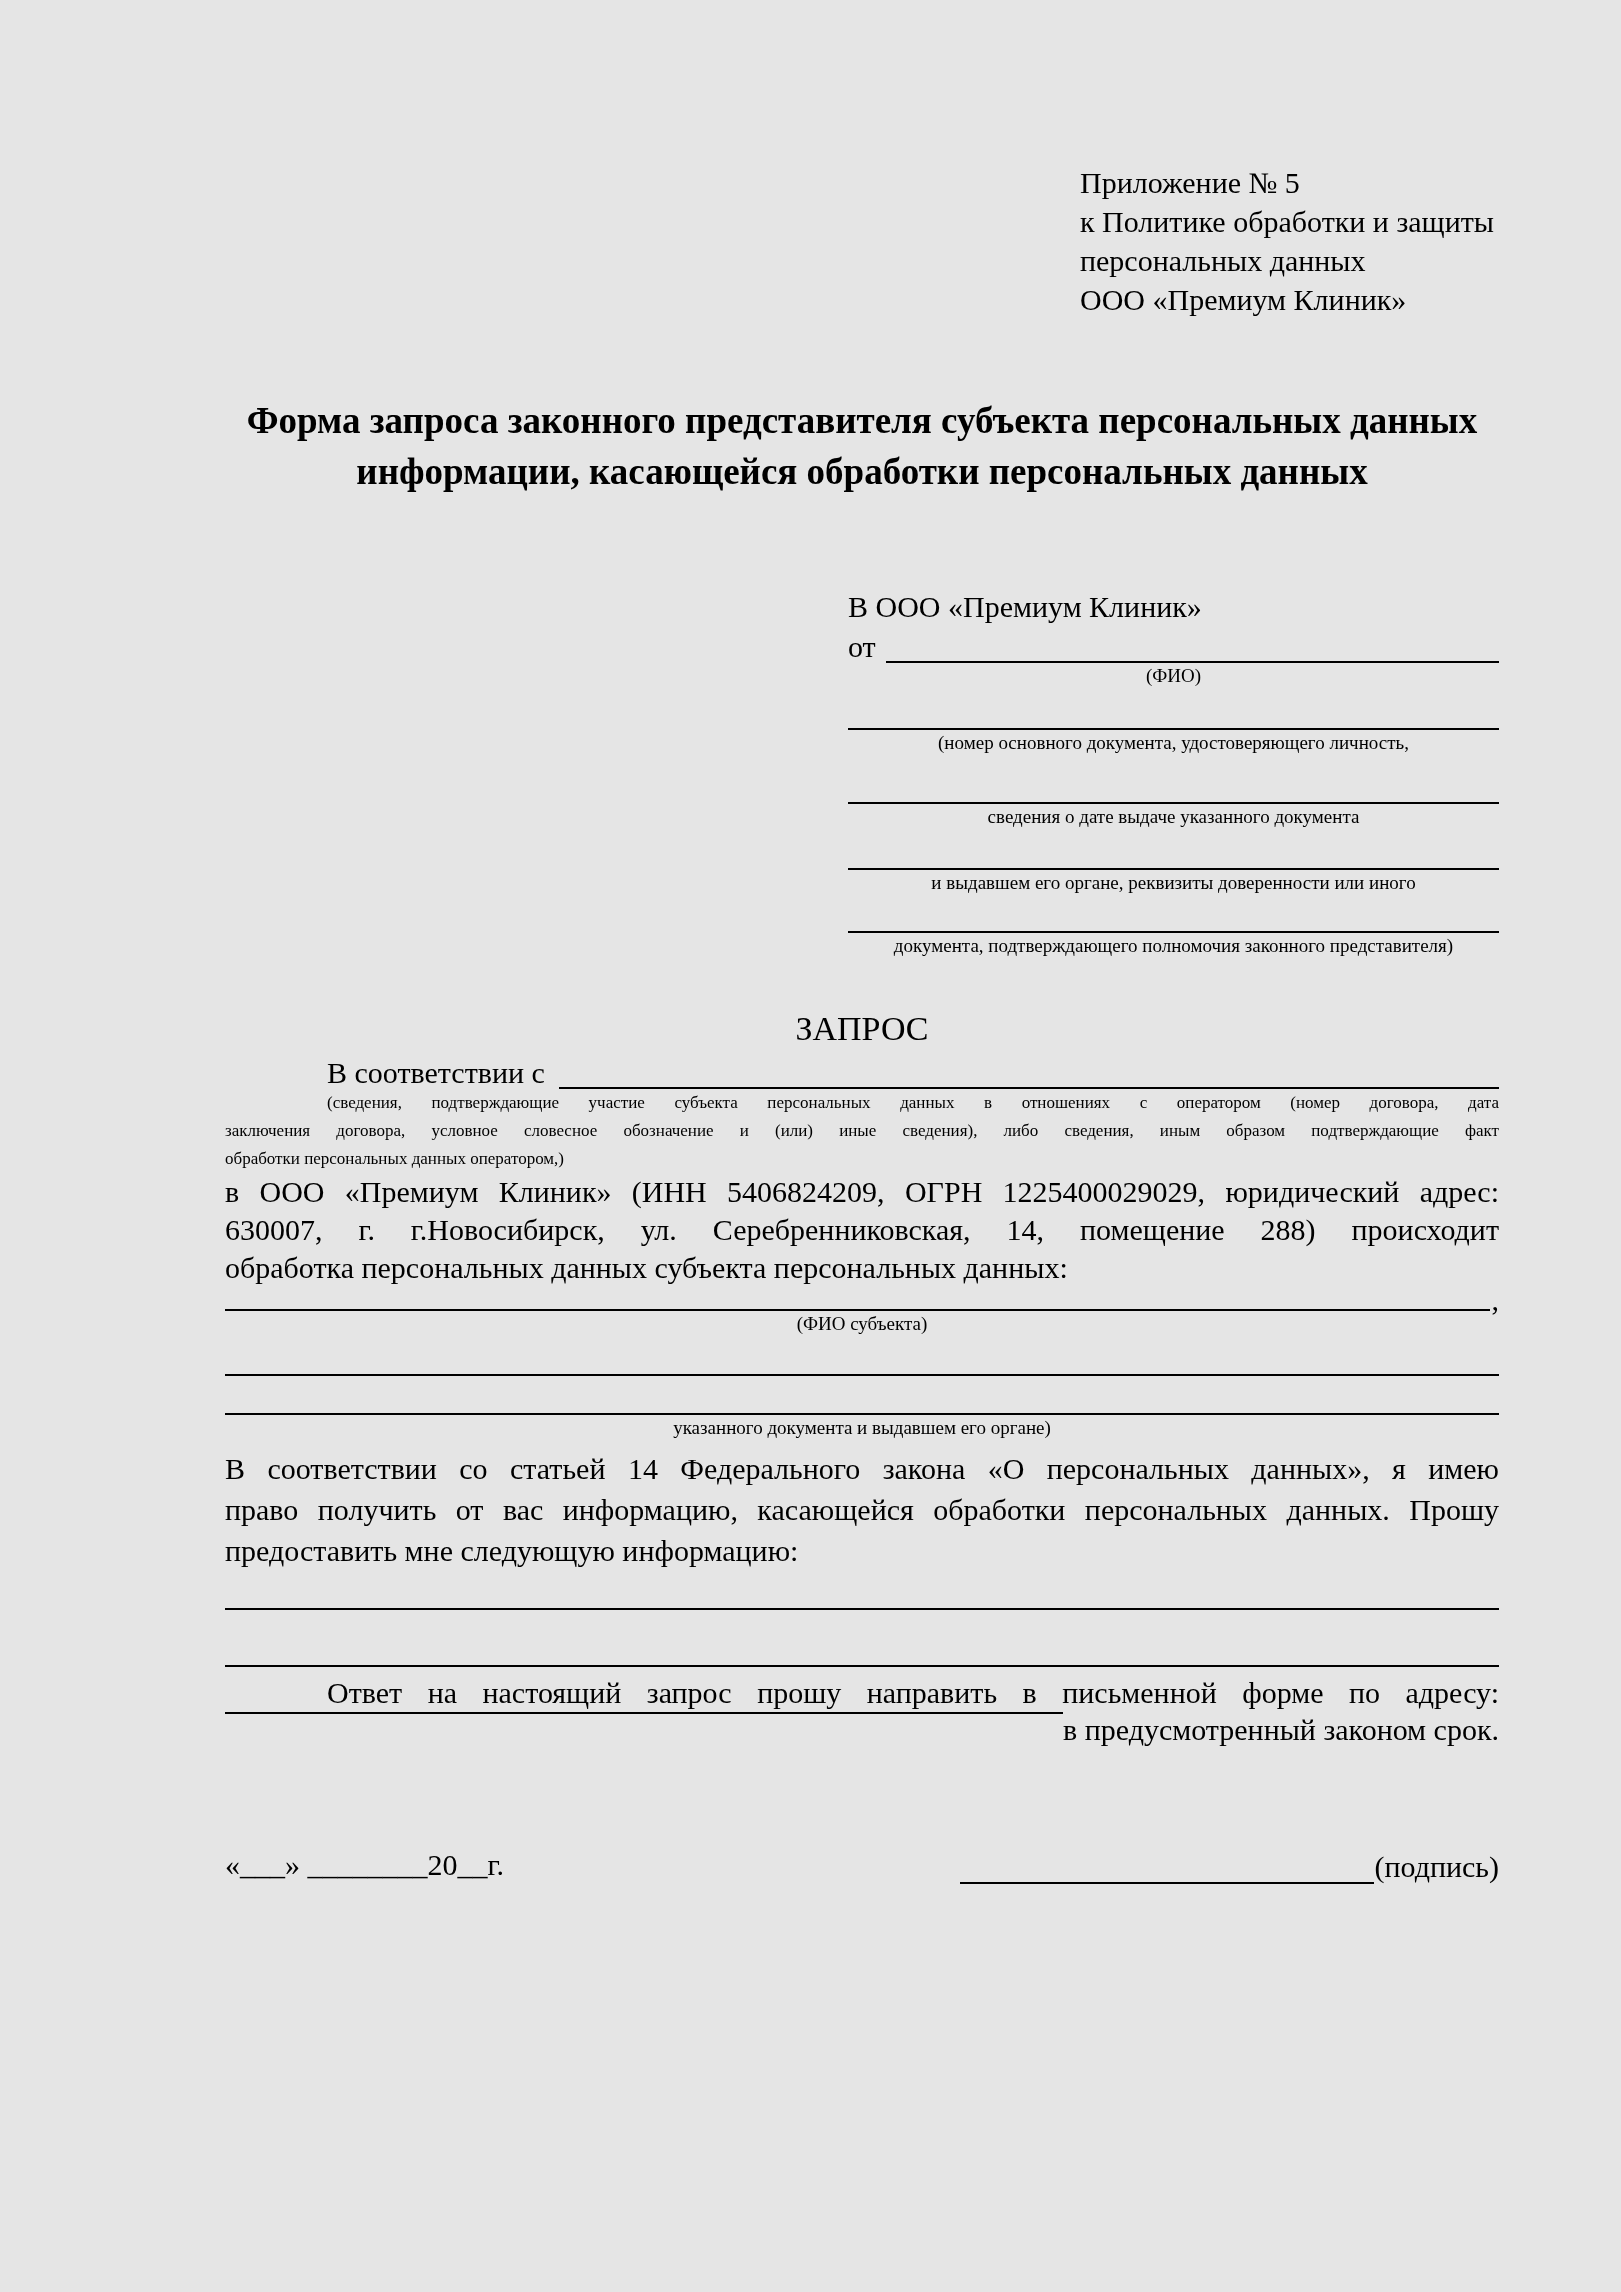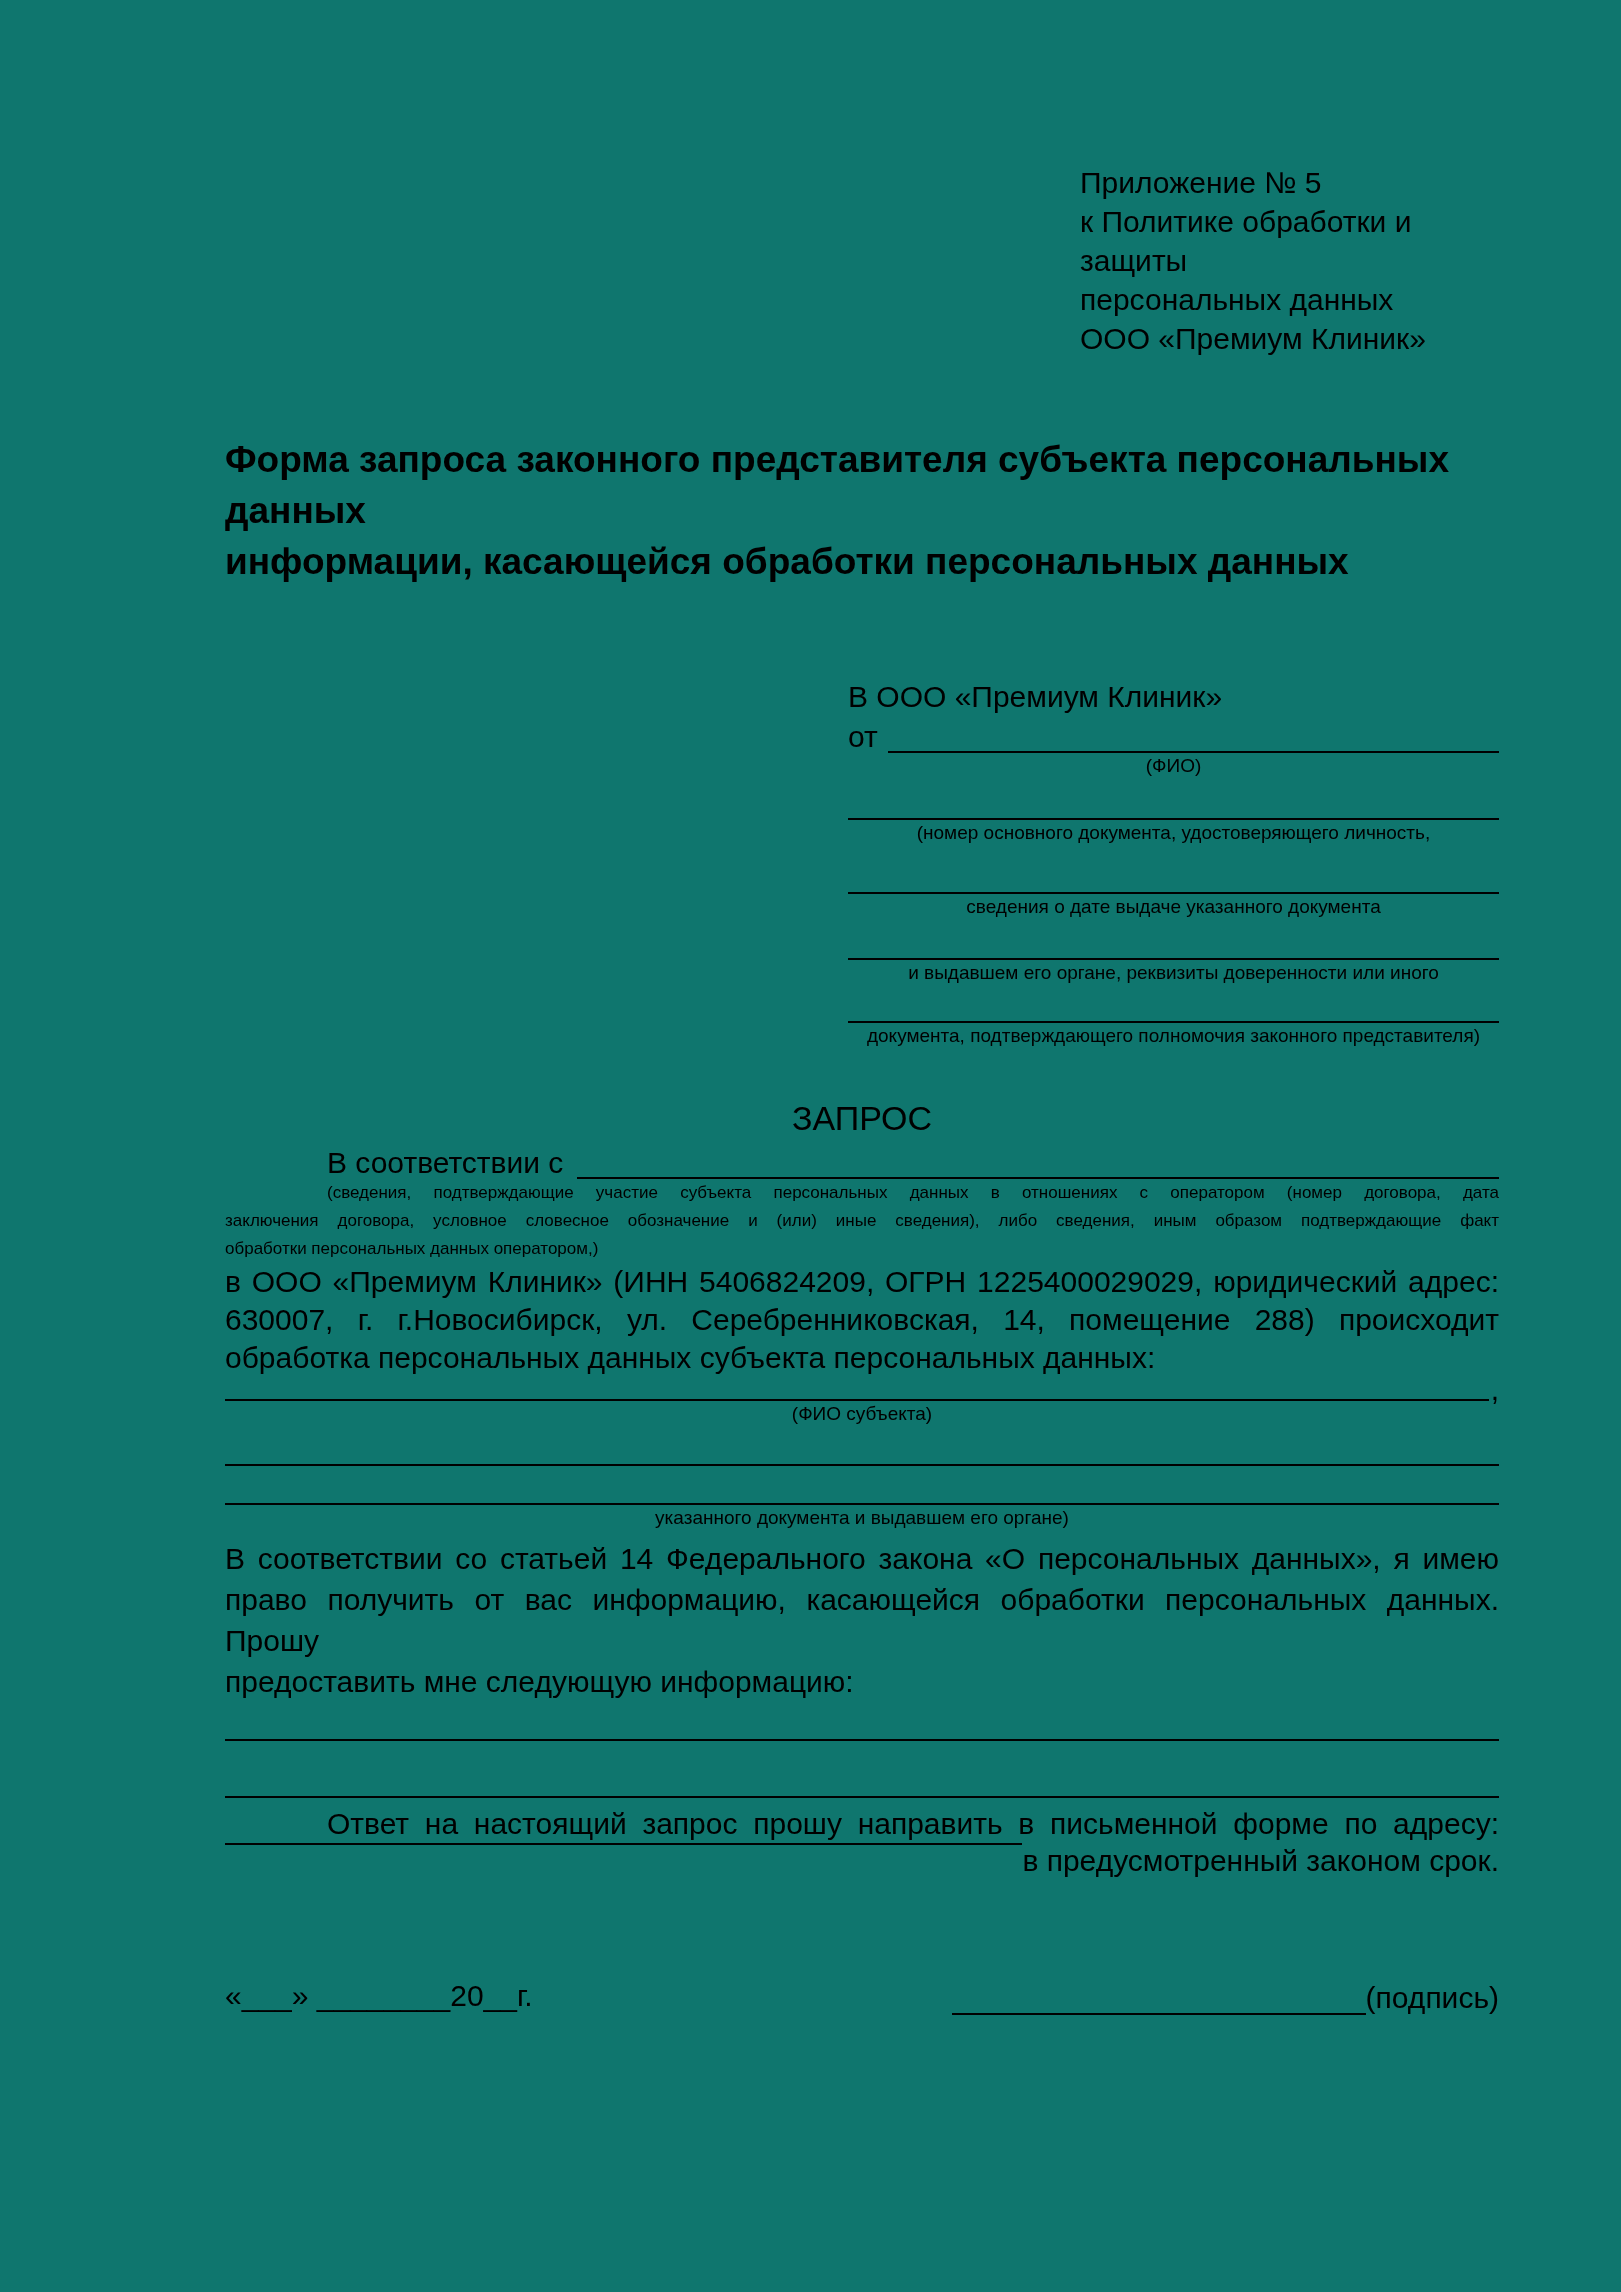--- a/index.html
+++ b/index.html
@@ -4,23 +4,23 @@
 <style>
   html, body {
     margin: 0;
     padding: 0;
     background: #ffffff;
   }
   .page {
     position: relative;
     width: 1621px;
     height: 2293px;
-    background: #0f766e;
+    background: #e5e5e5;
     color: #000000;
-    font-family: Liberation Sans, sans-serif;
+    font-family: Liberation Serif, serif;
     font-size: 30px;
     overflow: hidden;
   }
   .content {
     position: absolute;
     left: 225px;
     top: 0;
     width: 1274px;
   }
 
@@ -28,21 +28,21 @@
   .header-block {
     padding-top: 163px;
     margin-left: 855px;
     line-height: 39px;
     font-size: 30px;
   }
 
   
   .doc-title {
     margin-top: 76px;
-    text-align: left;
+    text-align: center;
     font-weight: bold;
     font-size: 37px;
     line-height: 51px;
   }
 
   
   .addressee {
     margin-left: 623px;
     width: 651px;
     margin-top: 90px;

